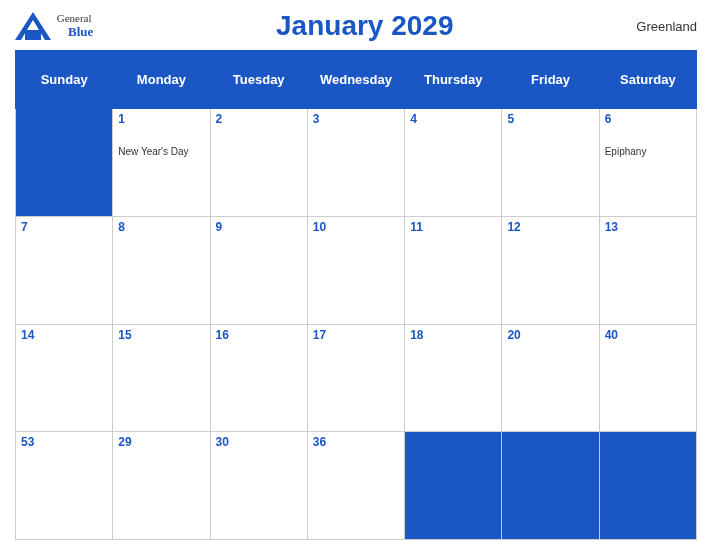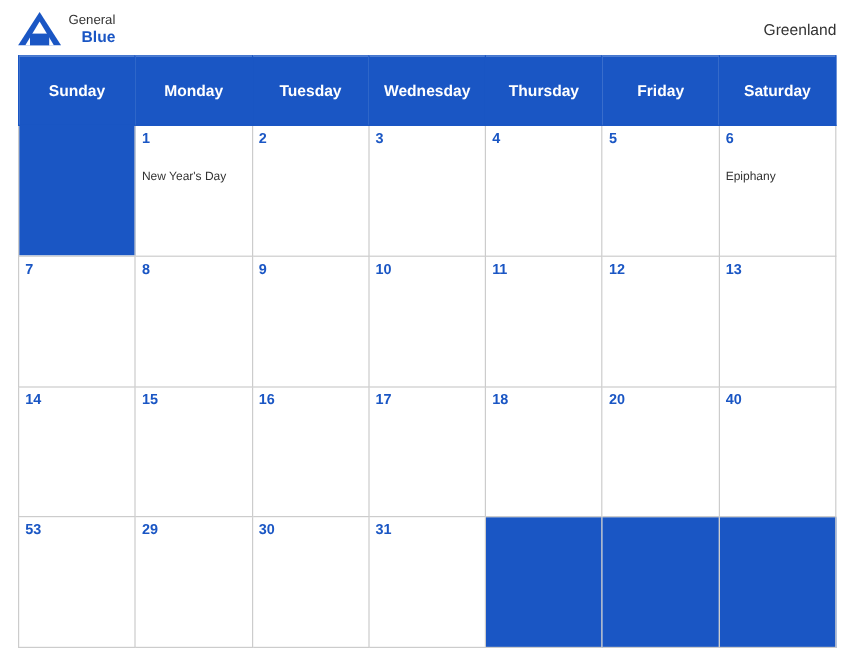--- a/index.html
+++ b/index.html
@@ -18,21 +18,22 @@
       width: 100%;
       display: flex;
       align-items: center;
       justify-content: space-between;
       margin-bottom: 4px;
     }
 
     .logo {
       display: flex;
       flex-direction: column;
-      align-items: flex-end;
+      align-items: center;
+      font-family: Liberation Serif, serif;
     }
 
     .logo-general {
       font-size: 11px;
       color: #333;
       font-weight: normal;
     }
 
     .logo-blue {
       font-size: 13px;
@@ -119,20 +120,21 @@
         <polygon points="6,28 18,8 30,28" fill="#fff"></polygon>
         <rect x="10" y="18" width="16" height="10" fill="#1a56c4"></rect>
       </svg>
     </div>
     <div class="logo">
       <span class="logo-general">General</span>
       <span class="logo-blue">Blue</span>
     </div>
   </div>
 
+  <div class="calendar-title">January 2029</div>
 
   <div class="region-label">Greenland</div>
 </div>
 
 <table class="calendar">
   <thead>
     <tr>
     <th>Sunday</th>
         <th>Monday</th>
         <th>Tuesday</th>
@@ -216,20 +218,20 @@
         <td>
           <div class="day-number">53</div>
         </td>
         <td>
           <div class="day-number">29</div>
         </td>
         <td>
           <div class="day-number">30</div>
         </td>
         <td>
-          <div class="day-number">31</div>
+          <div class="day-number">36</div>
         </td>
         <td class="dark-bg"></td>
         <td class="dark-bg"></td>
         <td class="dark-bg"></td>
       </tr>
     </tbody>
 </table>
 
 </body></html>

